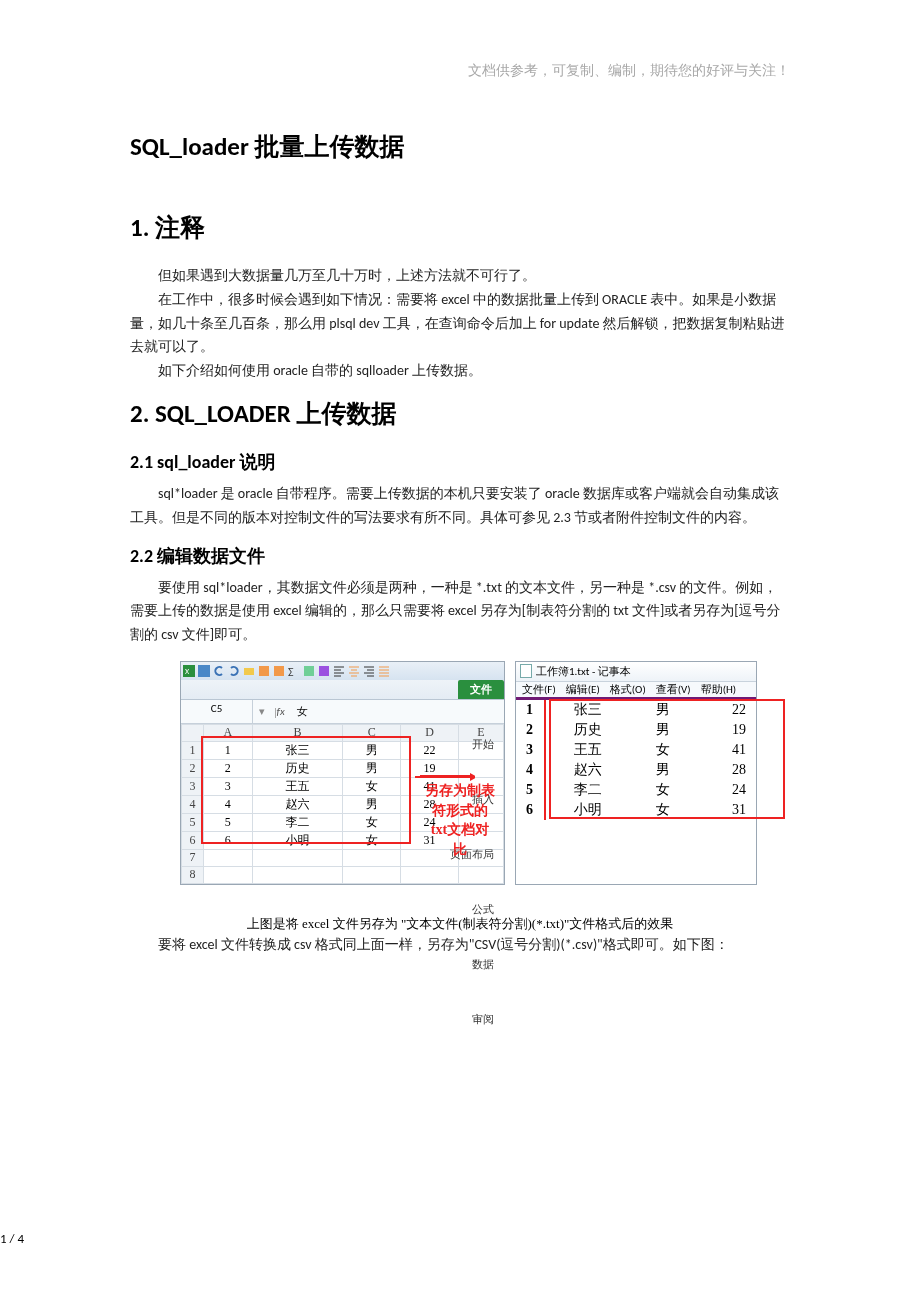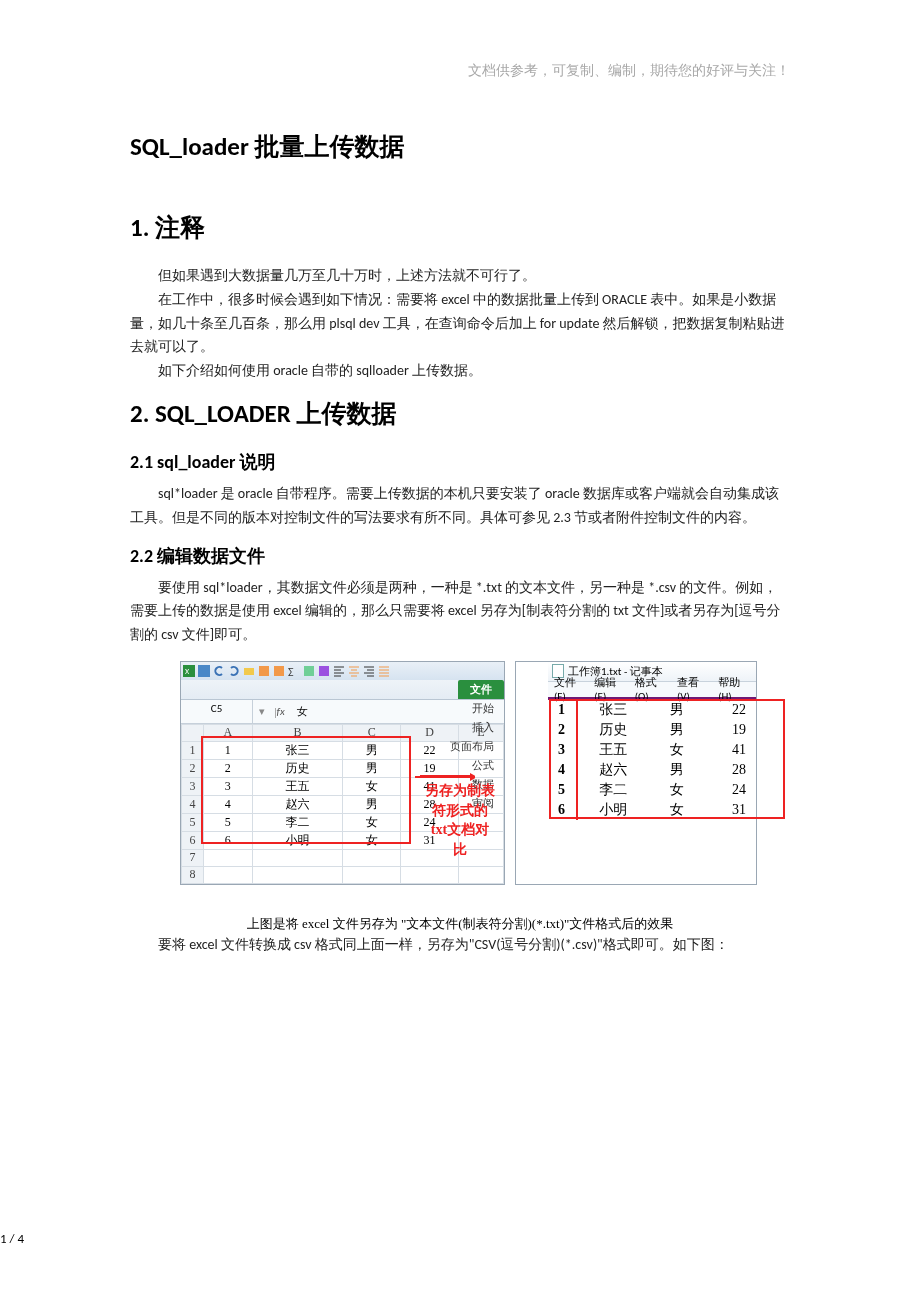--- a/index.html
+++ b/index.html
@@ -56,21 +56,21 @@
       gap: 10px;
       margin-top: 10px;
       margin-left: 50px;
     }
     .excel-box, .notepad-box {
       border: 1px solid #9aa7b4;
       background: #fff;
       font-size: 12px;
     }
     .excel-box { width: 325px; }
-    .notepad-box { width: 242px; padding-left: 32px; }
+    .notepad-box { width: 242px; }
 
     
     .qat {
       height: 18px;
       background: linear-gradient(#e9f0f7, #d6e3f0);
       display: flex;
       align-items: center;
       padding: 0 2px;
       gap: 3px;
     }
@@ -86,21 +86,21 @@
     }
     .file-tab {
       background: #2a8f3e;
       color: #fff;
       padding: 2px 12px;
       font-weight: bold;
       border-top-left-radius: 2px;
       border-top-right-radius: 2px;
       margin-left: 4px;
     }
-    .tab { padding: 2px 10px; color: #333; }
+    .tab { padding: 2px 10px; color: #333; margin-top: 36px; }
     .formula-bar {
       height: 24px;
       display: flex;
       align-items: center;
       border-bottom: 1px solid #c6d0da;
       font-size: 11px;
       background: #f7fafc;
     }
     .name-box {
       width: 72px; text-align: center; border-right: 1px solid #c6d0da;

